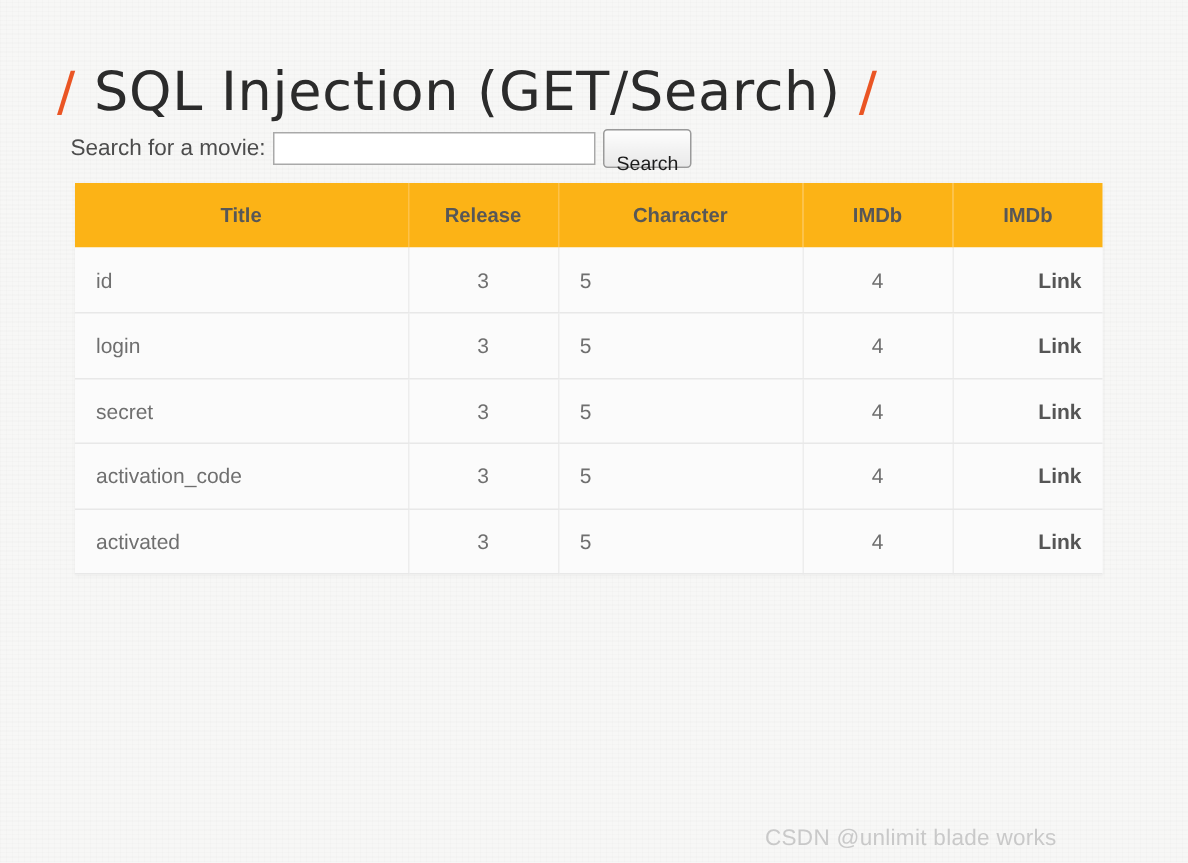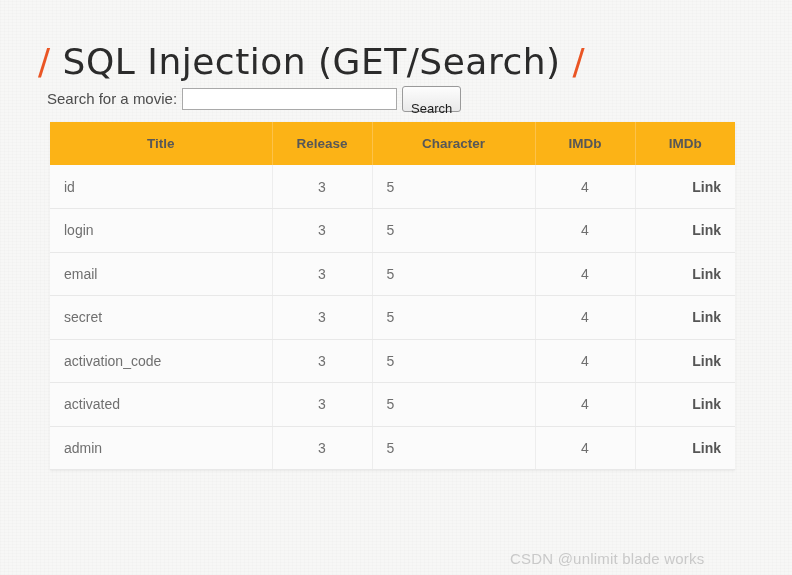--- a/index.html
+++ b/index.html
@@ -196,49 +196,35 @@
           <td class="col-imdb"><a class="imdb-link">Link</a></td>
         </tr>
         <tr>
           <td class="col-title">login</td>
           <td class="col-release">3</td>
           <td class="col-char">5</td>
           <td class="col-genre">4</td>
           <td class="col-imdb"><a class="imdb-link">Link</a></td>
         </tr>
         <tr>
-          <td class="col-title">email</td>
-          <td class="col-release">3</td>
-          <td class="col-char">5</td>
-          <td class="col-genre">4</td>
-          <td class="col-imdb"><a class="imdb-link">Link</a></td>
-        </tr>
-        <tr>
           <td class="col-title">secret</td>
           <td class="col-release">3</td>
           <td class="col-char">5</td>
           <td class="col-genre">4</td>
           <td class="col-imdb"><a class="imdb-link">Link</a></td>
         </tr>
         <tr>
           <td class="col-title">activation_code</td>
           <td class="col-release">3</td>
           <td class="col-char">5</td>
           <td class="col-genre">4</td>
           <td class="col-imdb"><a class="imdb-link">Link</a></td>
         </tr>
         <tr>
           <td class="col-title">activated</td>
-          <td class="col-release">3</td>
-          <td class="col-char">5</td>
-          <td class="col-genre">4</td>
-          <td class="col-imdb"><a class="imdb-link">Link</a></td>
-        </tr>
-        <tr>
-          <td class="col-title">admin</td>
           <td class="col-release">3</td>
           <td class="col-char">5</td>
           <td class="col-genre">4</td>
           <td class="col-imdb"><a class="imdb-link">Link</a></td>
         </tr>
       </tbody>
   </table>
 
   <div class="watermark">CSDN @unlimit blade works</div>
 

